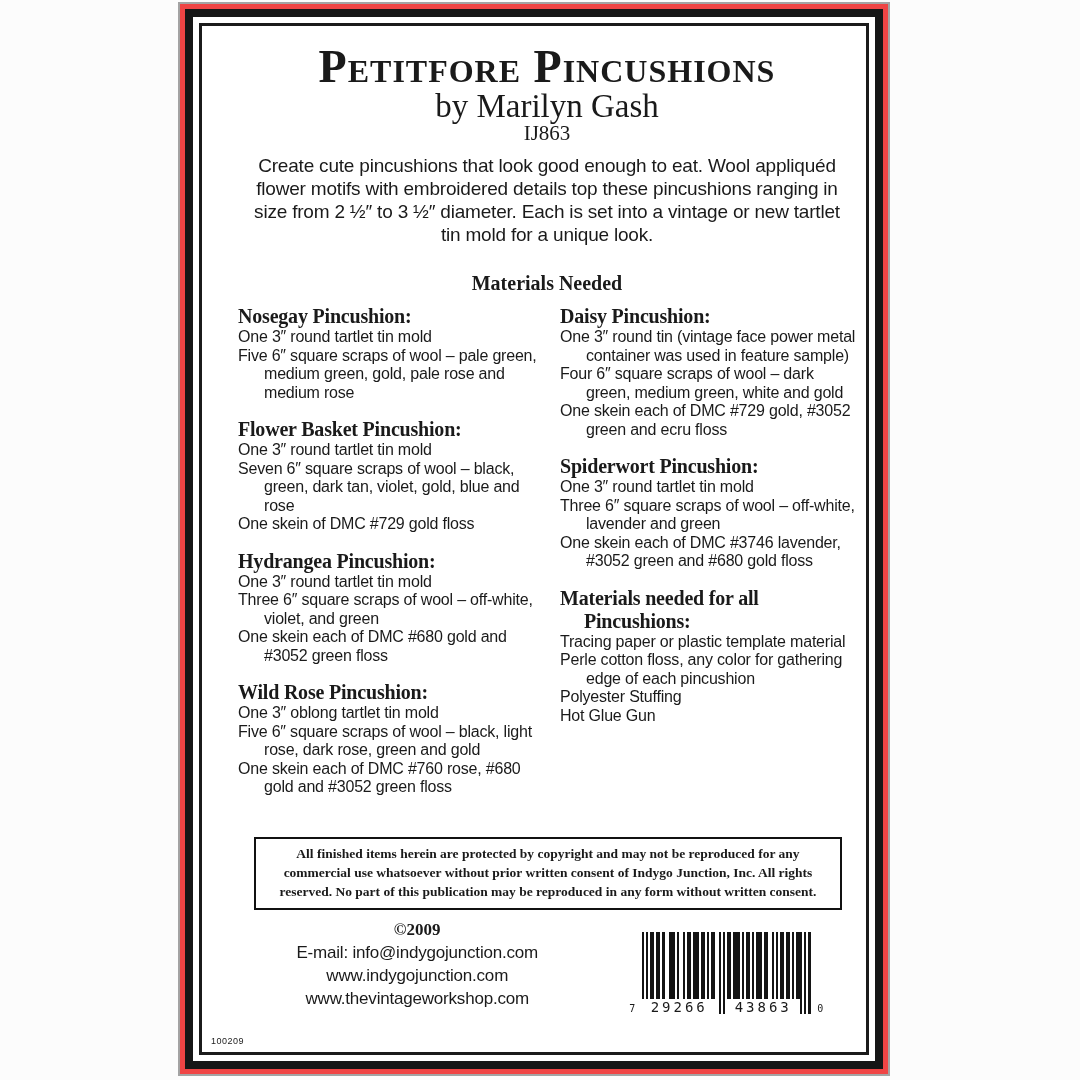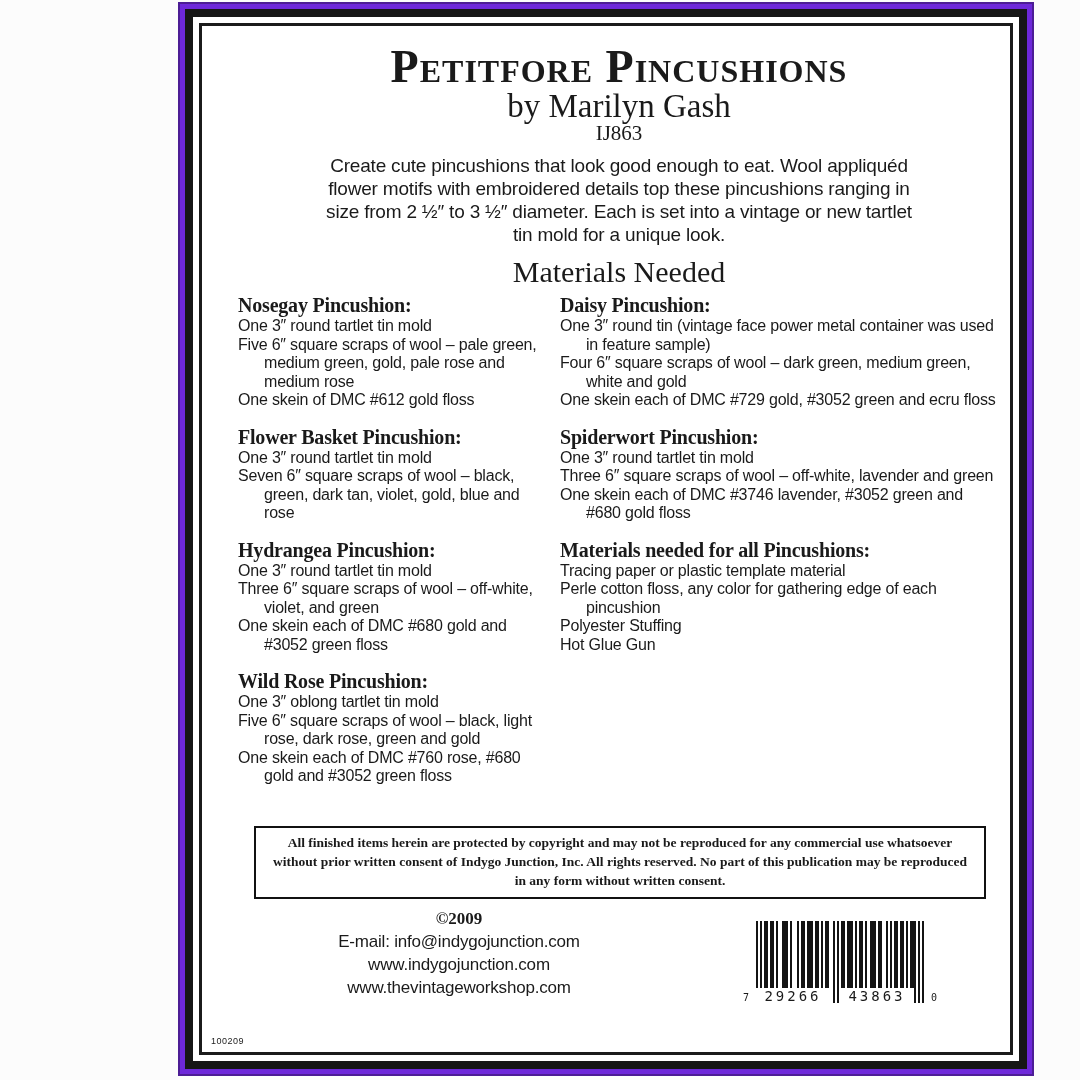--- a/index.html
+++ b/index.html
@@ -3,41 +3,41 @@
 <meta charset="utf-8">
 <style>
   html,body{margin:0;padding:0;}
   body{
     width:1080px;height:1080px;position:relative;
     background:#fcfcfc;color:#1a1a1a;
     font-family:"Liberation Sans",sans-serif;
     -webkit-font-smoothing:antialiased;
   }
   .card{
-    position:absolute;left:178px;top:2px;width:856px;height:1074px;
-    box-sizing:border-box;border:2px solid #4c1d95;padding:5px;background:#6d28d9;
+    position:absolute;left:178px;top:2px;width:712px;height:1074px;
+    box-sizing:border-box;border:2px solid #a3a3a3;padding:5px;background:#ef4444;
   }
   .card-mid{height:100%;box-sizing:border-box;border:8px solid #161616;padding:6px;background:#fff;}
   .card-inner{height:100%;box-sizing:border-box;border:3px solid #1b1b1b;position:relative;overflow:hidden;background:#fff;}
   .content{padding:14px 10px 0 36px;}
 
   .title{
     font-family:"Liberation Serif",serif;font-variant:small-caps;
     font-weight:600;font-size:46px;line-height:50px;text-align:center;
     letter-spacing:1px;margin-top:2px;
   }
   .byline{font-family:"Liberation Serif",serif;font-size:33px;line-height:28px;text-align:center;}
   .item-no{font-family:"Liberation Serif",serif;font-size:21px;line-height:26px;text-align:center;}
   .intro{
     max-width:604px;margin:8px auto 0 auto;text-align:center;
     font-size:19px;line-height:23px;letter-spacing:-0.2px;
   }
   .materials-heading{
-    font-family:"Liberation Serif",serif;font-weight:normal;
-    font-size:30px;line-height:26px;text-align:center;margin-top:13px;
+    font-family:"Liberation Serif",serif;font-weight:bold;
+    font-size:20px;line-height:26px;text-align:center;margin-top:24px;
   }
 
   .columns{display:flex;margin-top:9px;}
   .col-left{width:306px;flex:0 0 306px;}
   .col-right{flex:1;margin-left:16px;}
   .mat-section{margin-bottom:16px;}
   .sec-heading{
     font-family:"Liberation Serif",serif;font-weight:bold;
     font-size:20px;line-height:23px;padding-left:24px;text-indent:-24px;
     letter-spacing:-0.2px;
@@ -99,29 +99,29 @@
         <div class="materials-heading">Materials Needed</div>
 
         <div class="columns">
           <div class="col-left">
 
               <div class="mat-section">
                 <div class="sec-heading">Nosegay Pincushion:</div>
                 <div class="sec-items">
                   <div class="mat-item">One 3″ round tartlet tin mold</div>
                   <div class="mat-item">Five 6″ square scraps of wool – pale green, medium green, gold, pale rose and medium rose</div>
-                  <div class="mat-item">One skein of DMC #612 gold floss</div>
                 </div>
               </div>
 
               <div class="mat-section">
                 <div class="sec-heading">Flower Basket Pincushion:</div>
                 <div class="sec-items">
                   <div class="mat-item">One 3″ round tartlet tin mold</div>
                   <div class="mat-item">Seven 6″ square scraps of wool – black, green, dark tan, violet, gold, blue and rose</div>
+                  <div class="mat-item">One skein of DMC #729 gold floss</div>
                 </div>
               </div>
 
               <div class="mat-section">
                 <div class="sec-heading">Hydrangea Pincushion:</div>
                 <div class="sec-items">
                   <div class="mat-item">One 3″ round tartlet tin mold</div>
                   <div class="mat-item">Three 6″ square scraps of wool – off-white, violet, and green</div>
                   <div class="mat-item">One skein each of DMC #680 gold and #3052 green floss</div>
                 </div>

